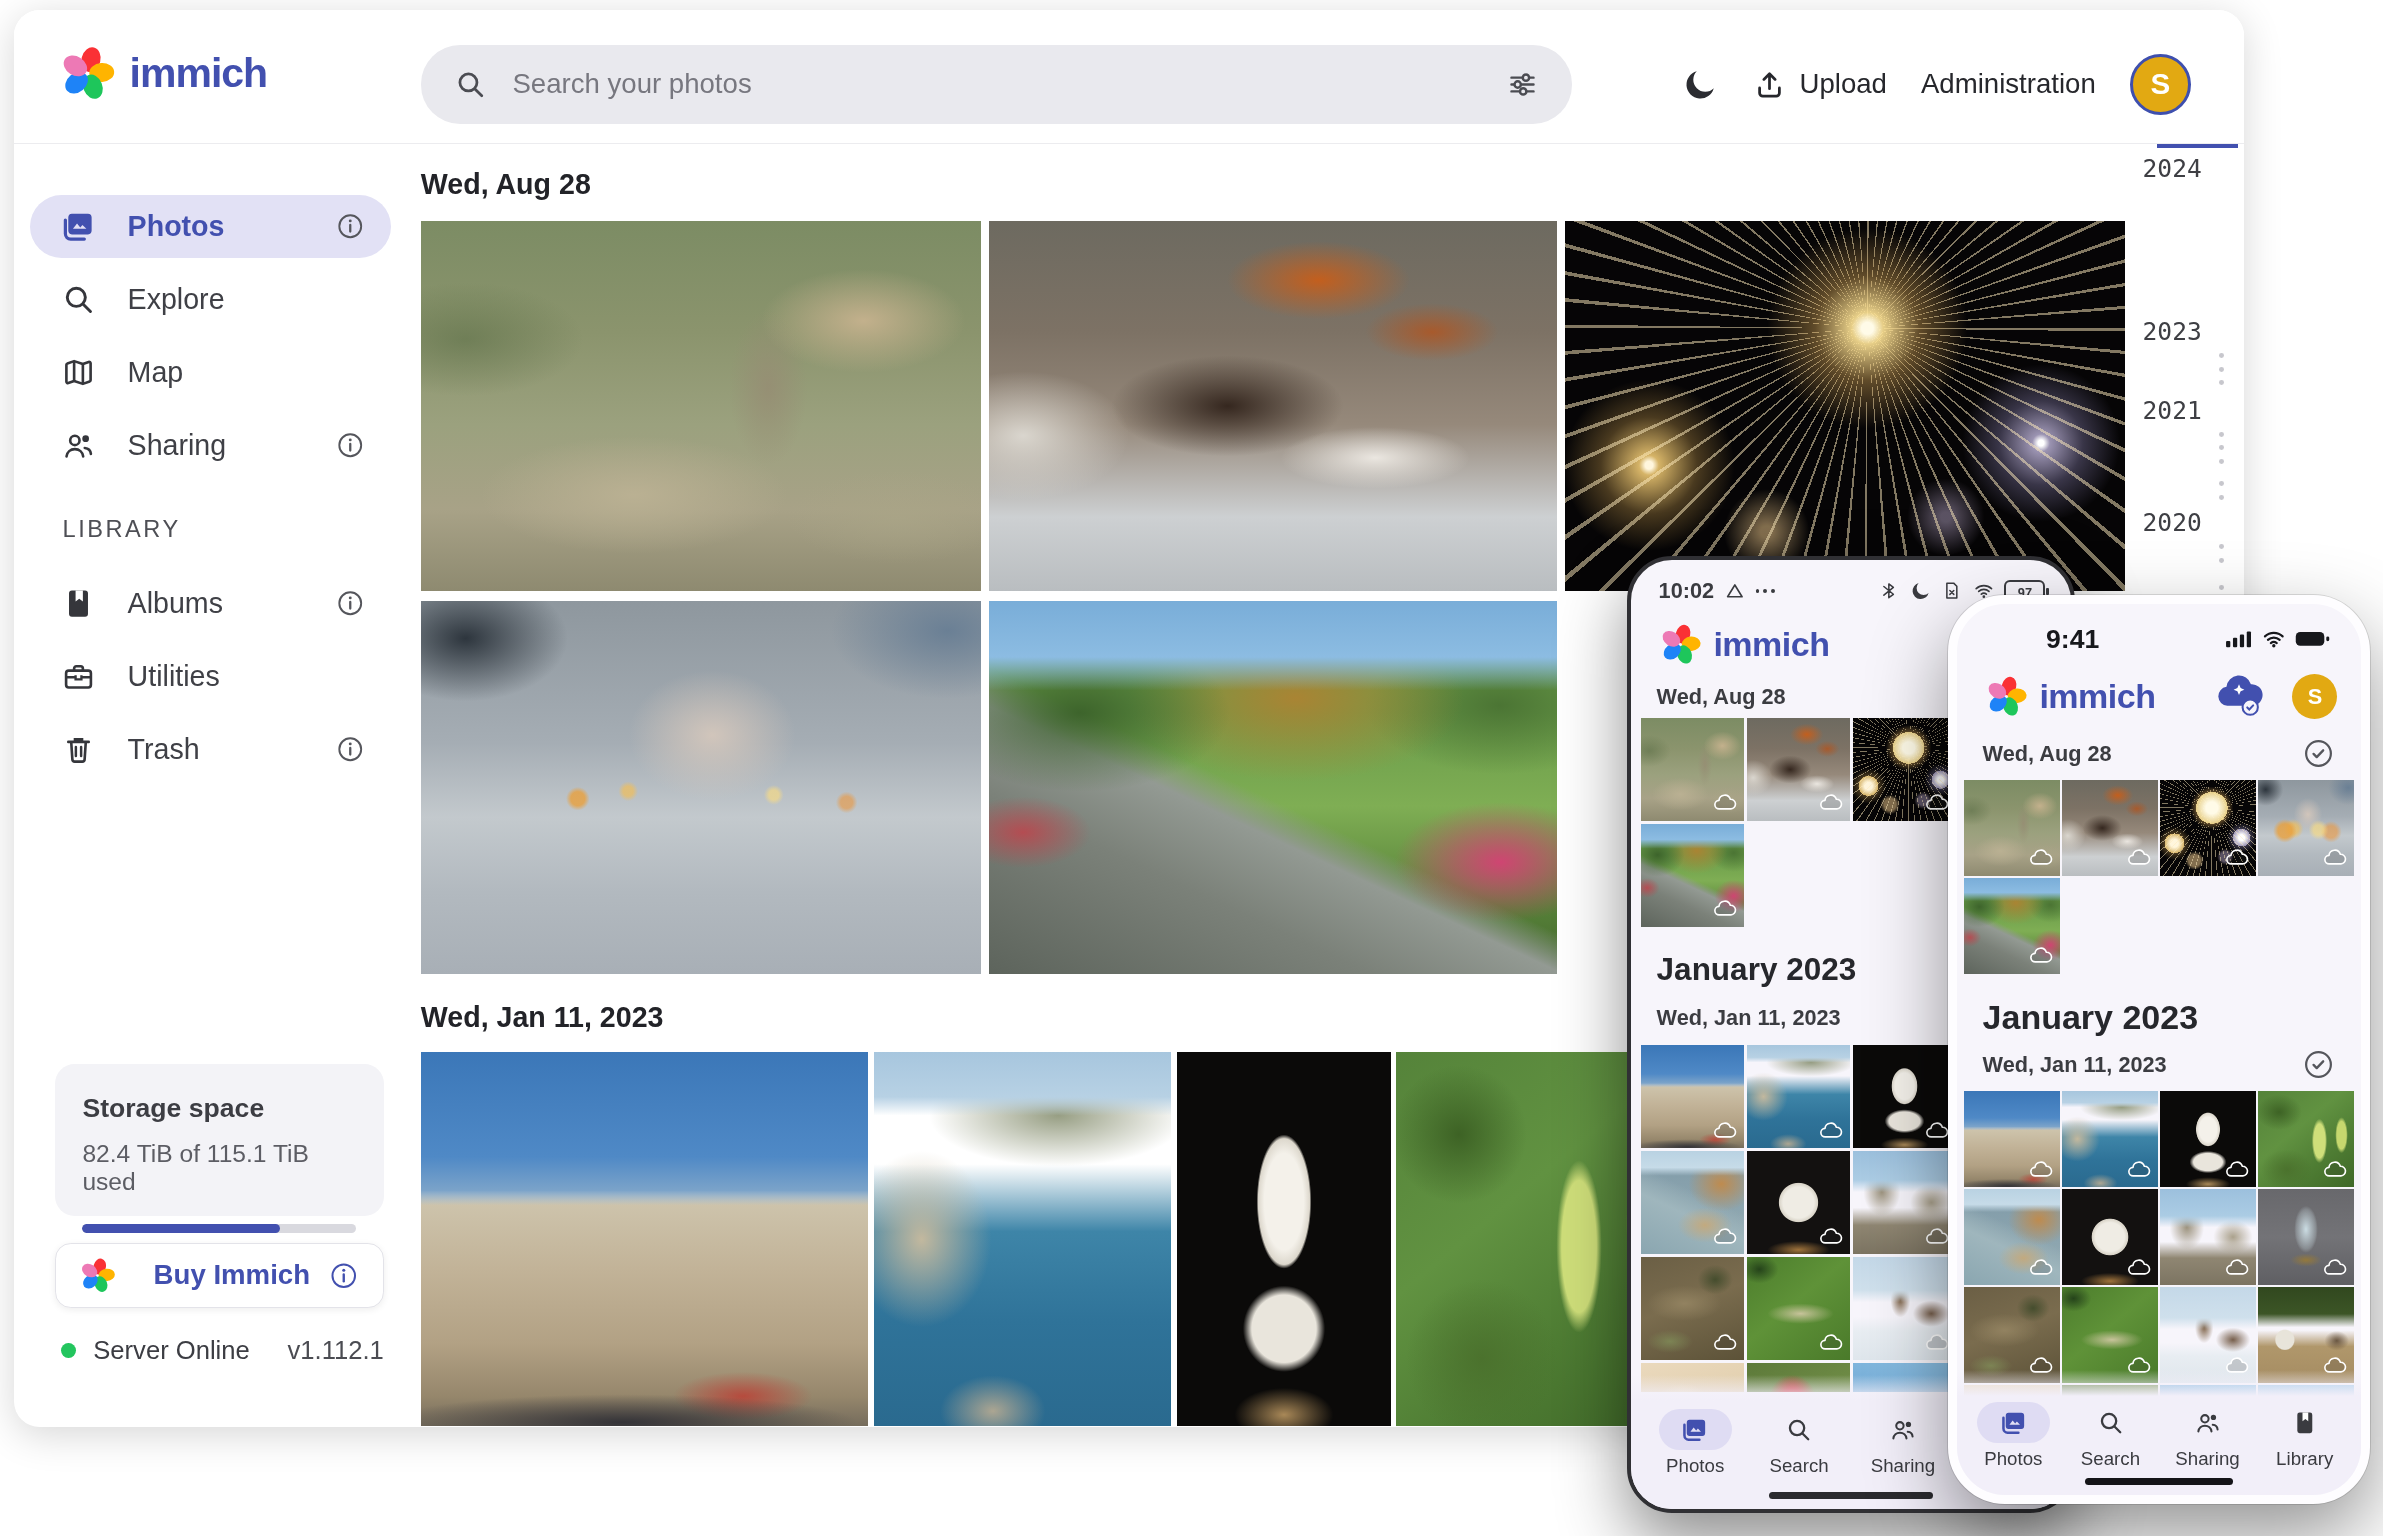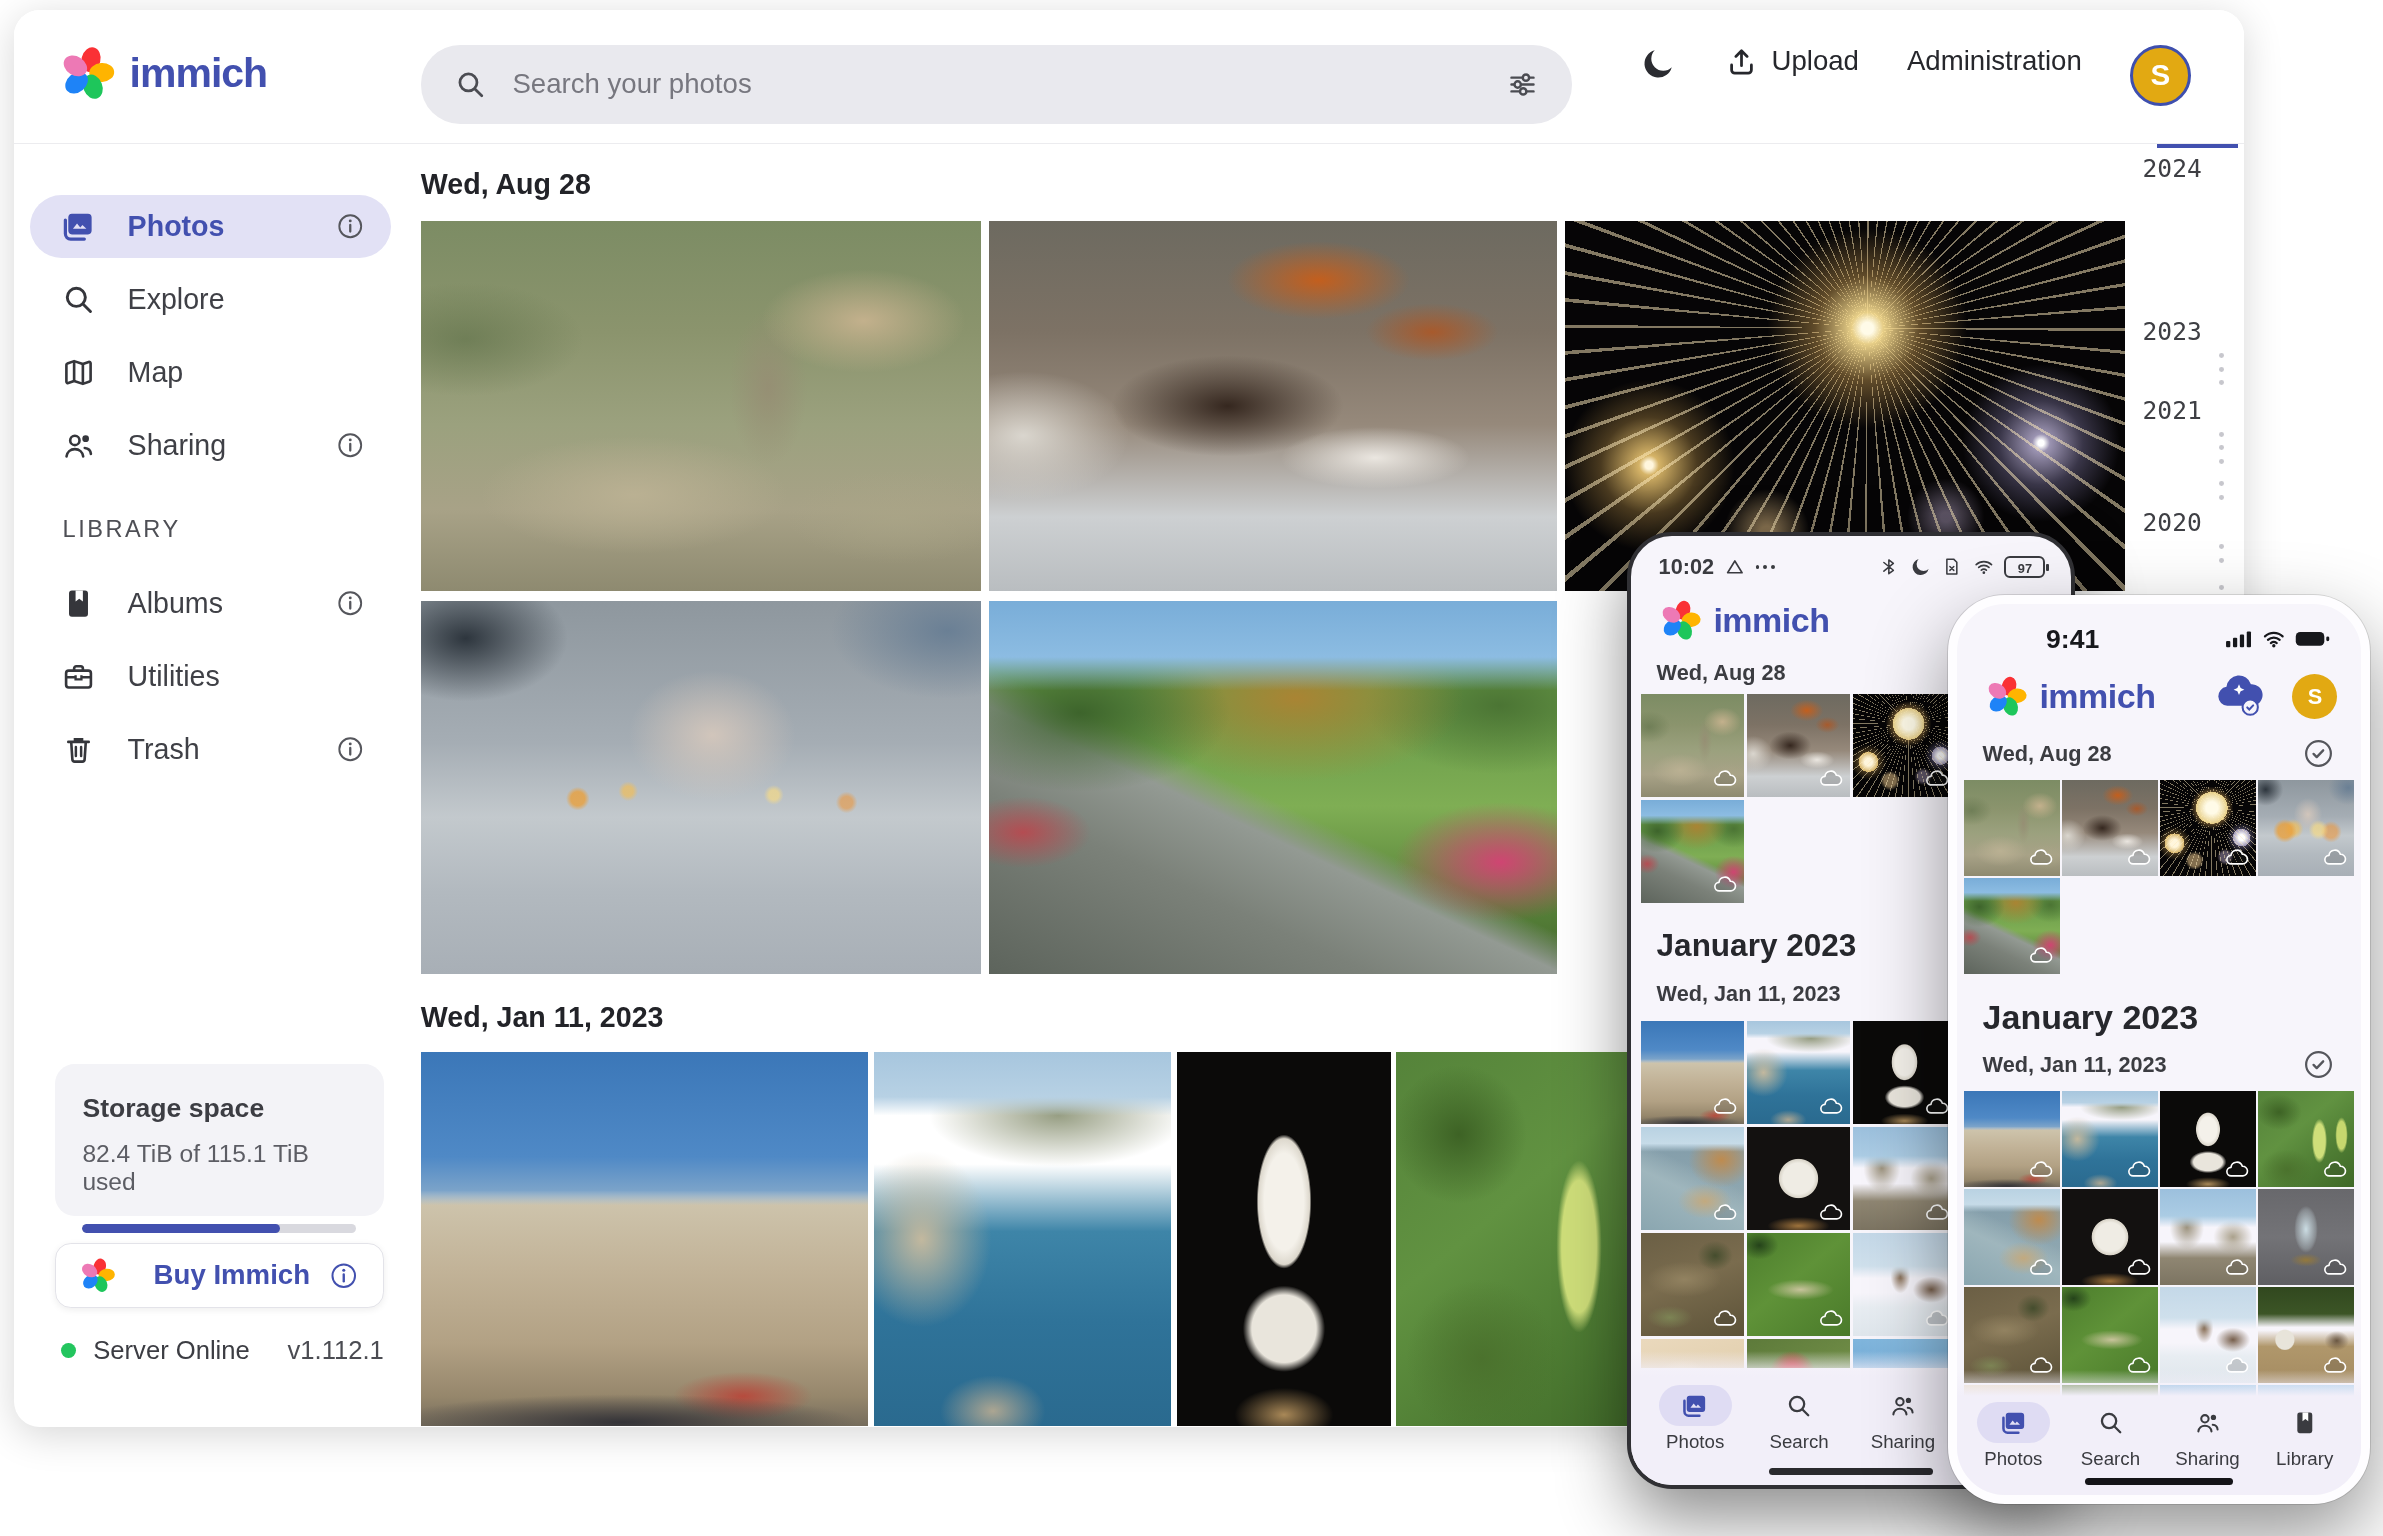--- a/index.html
+++ b/index.html
@@ -12,21 +12,21 @@
 
   
   .topbar { position:absolute; left:0; top:0; right:0; height:134px; background:#fff; border-bottom:1px solid #ececef; z-index:5; }
   .brand { position:absolute; left:45px; top:35px; display:flex; align-items:center; gap:13.8px; }
   .flower { width:57px; height:57px; }
   .brand-name { font-size:41px; font-weight:700; color:#4250af; letter-spacing:-1px; }
   .searchbar { position:absolute; left:407px; top:35px; width:1151px; height:79px; background:#e9e9ee;
                border-radius:39px; display:flex; align-items:center; padding:12px 33px; gap:25.6px; }
   .searchbar svg { width:33px; height:33px; color:#4b4c52; flex:0 0 auto; }
   .search-ph { flex:1; font-size:27.6px; color:#77777f; }
-  .top-actions { position:absolute; right:53px; top:35px; height:79px; display:flex; align-items:flex-start; gap:48px; }
+  .top-actions { position:absolute; right:53px; top:35px; height:79px; display:flex; align-items:center; gap:34px; }
   .icon-btn svg { width:37px; height:37px; display:block; }
   .upload-btn { display:flex; align-items:center; gap:13.8px; font-size:27.6px; font-weight:500; color:#26272c; background:none; border:none; }
   .upload-btn svg { width:33px; height:33px; color:#26272c; }
   .admin-btn { font-size:27.6px; font-weight:500; color:#26272c; background:none; border:none; }
   .avatar { width:61px; height:61px; border-radius:50%; background:#e2a912; border:3px solid #3e4fae;
             color:#fff; font-size:29.6px; font-weight:700; display:flex; align-items:center; justify-content:center; }
 
   
   .sidebar { position:absolute; left:15.8px; top:185px; width:361px; z-index:4; }
   .side-item { display:flex; align-items:center; height:63px; margin-bottom:9.9px; padding:0 25.6px 0 31.5px;
@@ -189,21 +189,21 @@
     radial-gradient(circle at 66% 62%, rgba(220,70,80,.85) 0 9%, transparent 23%),
     radial-gradient(circle at 28% 72%, rgba(242,242,236,.8) 0 7%, transparent 19%),
     linear-gradient(150deg,#5d7a3a 0%,#6f8c46 50%,#526f33 100%); }
   .p-sky { background:
     radial-gradient(ellipse 18% 7% at 68% 88%, rgba(190,44,40,.9), transparent 62%),
     linear-gradient(200deg,#8cc0e4 0%,#6ea6d2 60%,#5d95c4 100%); }
   .p-sky2 { background: linear-gradient(190deg,#9cc8e8 0%,#7fb2da 100%); }
 
   
   .phone { position:absolute; overflow:hidden; }
-  .phone1 { left:1627px; top:532px; width:448px; height:957px; background:#f7f5fb;
+  .phone1 { left:1627px; top:556px; width:448px; height:957px; background:#f7f5fb;
             border:4.9px solid #303034; border-radius:45px; box-shadow:0 29.6px 69px rgba(0,0,0,.45); z-index:2; }
   .phone2 { left:1948px; top:595px; width:422px; height:909px; background:#f7f5fb;
             border:9.9px solid #fefdff; border-radius:57px;
             box-shadow:0 0 0 1px rgba(0,0,0,.12), 0 33px 79px rgba(0,0,0,.42); z-index:3; }
 
   .p-status { display:flex; justify-content:space-between; align-items:center; margin:17.7px 25.6px 0 27.6px;
               color:#3a3b40; font-size:21.7px; font-weight:600; }
   .p-status .left, .p-status .right { display:flex; align-items:center; gap:9.9px; }
   .p-status svg { width:21.7px; height:21.7px; color:#3a3b40; }
   .st-dots { display:flex; gap:3.9px; }

